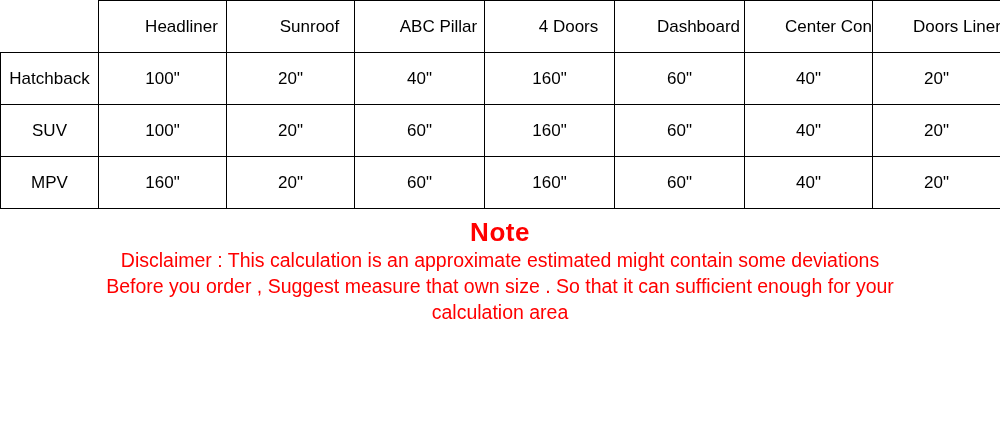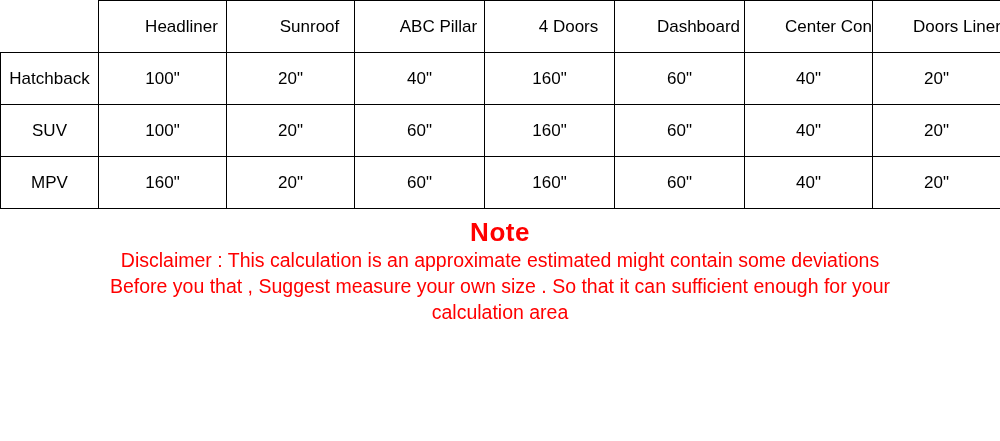--- a/index.html
+++ b/index.html
@@ -124,17 +124,17 @@
         <td>60"</td>
         <td>40"</td>
         <td>20"</td>
       </tr>
     </tbody>
   </table>
 
   <div class="note-block">
     <div class="note-title">Note</div>
     <div class="note-line">Disclaimer : This calculation is an approximate estimated might contain some deviations</div>
-    <div class="note-line">Before you that , Suggest measure your own size . So that it can sufficient enough for your</div>
+    <div class="note-line">Before you order , Suggest measure that own size . So that it can sufficient enough for your</div>
     <div class="note-line">calculation area</div>
   </div>
 
 </div>
 
 </body></html>

